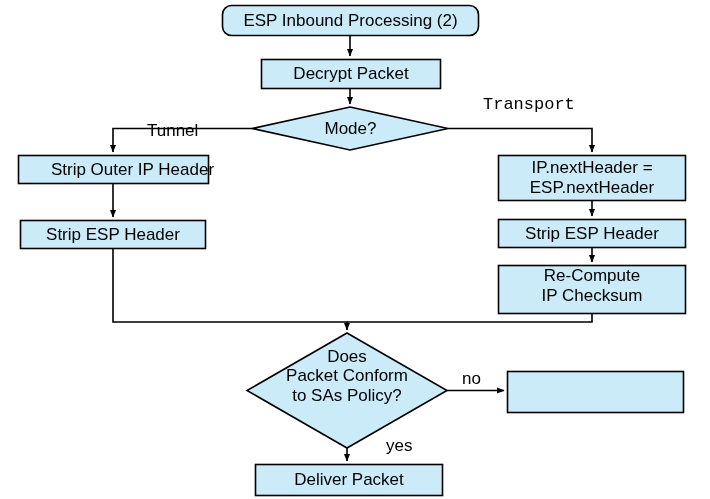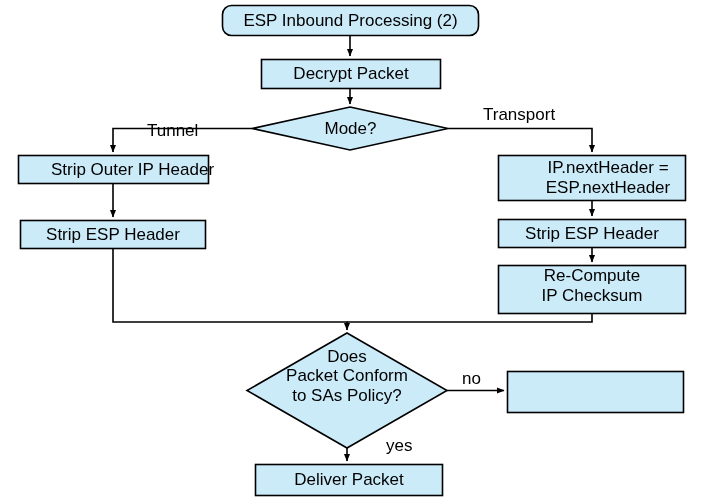--- a/index.html
+++ b/index.html
@@ -111,36 +111,36 @@
   <div class="node-label" style="left:222px; top:5px; width:257px; height:31px;">ESP Inbound Processing (2)</div>
 
   <div class="node-label" style="left:261px; top:59px; width:180px; height:30px;">Decrypt Packet</div>
 
   <div class="node-label diamond-label" style="left:252px; top:107px; width:197px; height:44px;">Mode?</div>
 
   <div class="node-label" style="left:18px; top:155px; width:229px; height:29px;">Strip Outer IP Header</div>
 
   <div class="node-label" style="left:20px; top:220px; width:186px; height:29px;">Strip ESP Header</div>
 
-  <div class="node-label" style="left:498px; top:155px; width:188px; height:46px;margin-left:16px;">IP.nextHeader =
+  <div class="node-label" style="left:498px; top:155px; width:188px; height:46px;">IP.nextHeader =
 ESP.nextHeader</div>
 
   <div class="node-label" style="left:498px; top:219px; width:188px; height:29px;">Strip ESP Header</div>
 
   <div class="node-label" style="left:498px; top:265px; width:188px; height:41px;">Re-Compute
 IP Checksum</div>
 
   <div class="node-label diamond-label" style="left:252px; top:345px; width:190px; height:62px;">Does
 Packet Conform
 to SAs Policy?</div>
 
 
   <div class="node-label" style="left:255px; top:464px; width:188px; height:32px;">Deliver Packet</div>
 
   <div class="edge-label" style="left:147px; top:106px;margin-top:16px;">Tunnel</div>
 
-  <div class="edge-label" style="left:483px; top:106px;">Transport</div>
+  <div class="edge-label" style="left:483px; top:96px;font-family:Liberation Mono, monospace;">Transport</div>
 
   <div class="edge-label" style="left:462px; top:370px;">no</div>
 
   <div class="edge-label" style="left:386px; top:437px;">yes</div>
 
 </div>
 
 </body></html>

